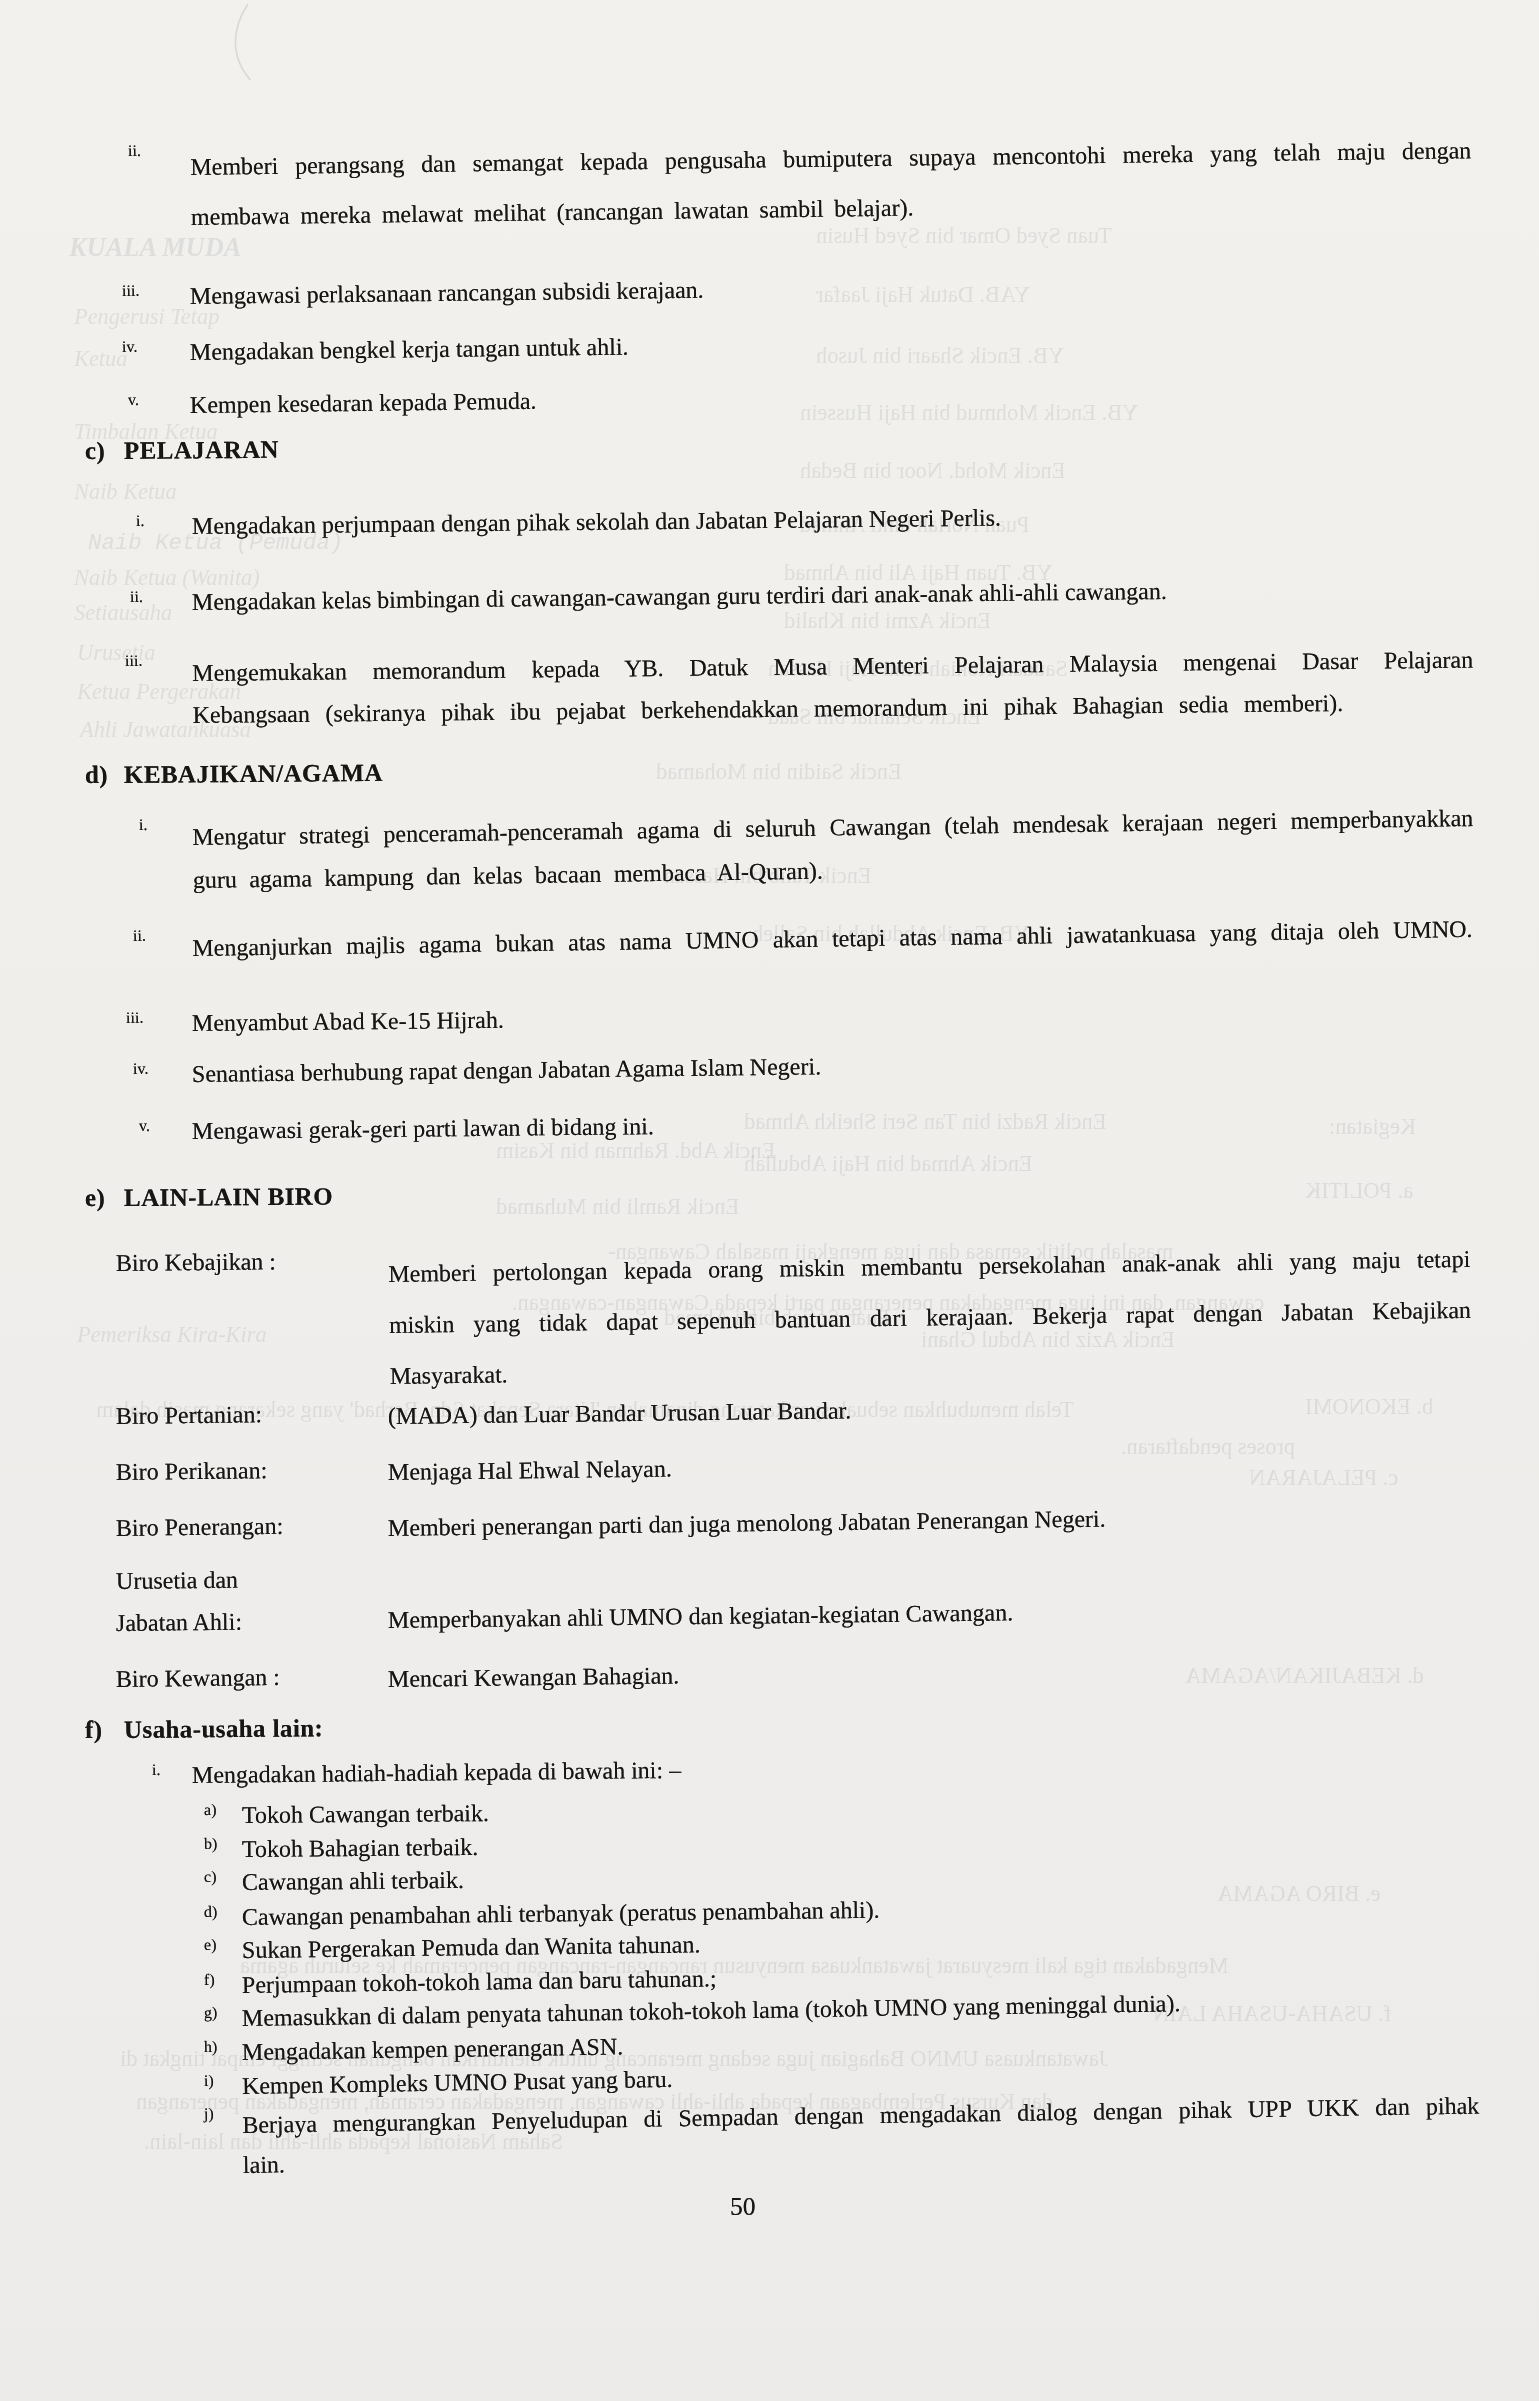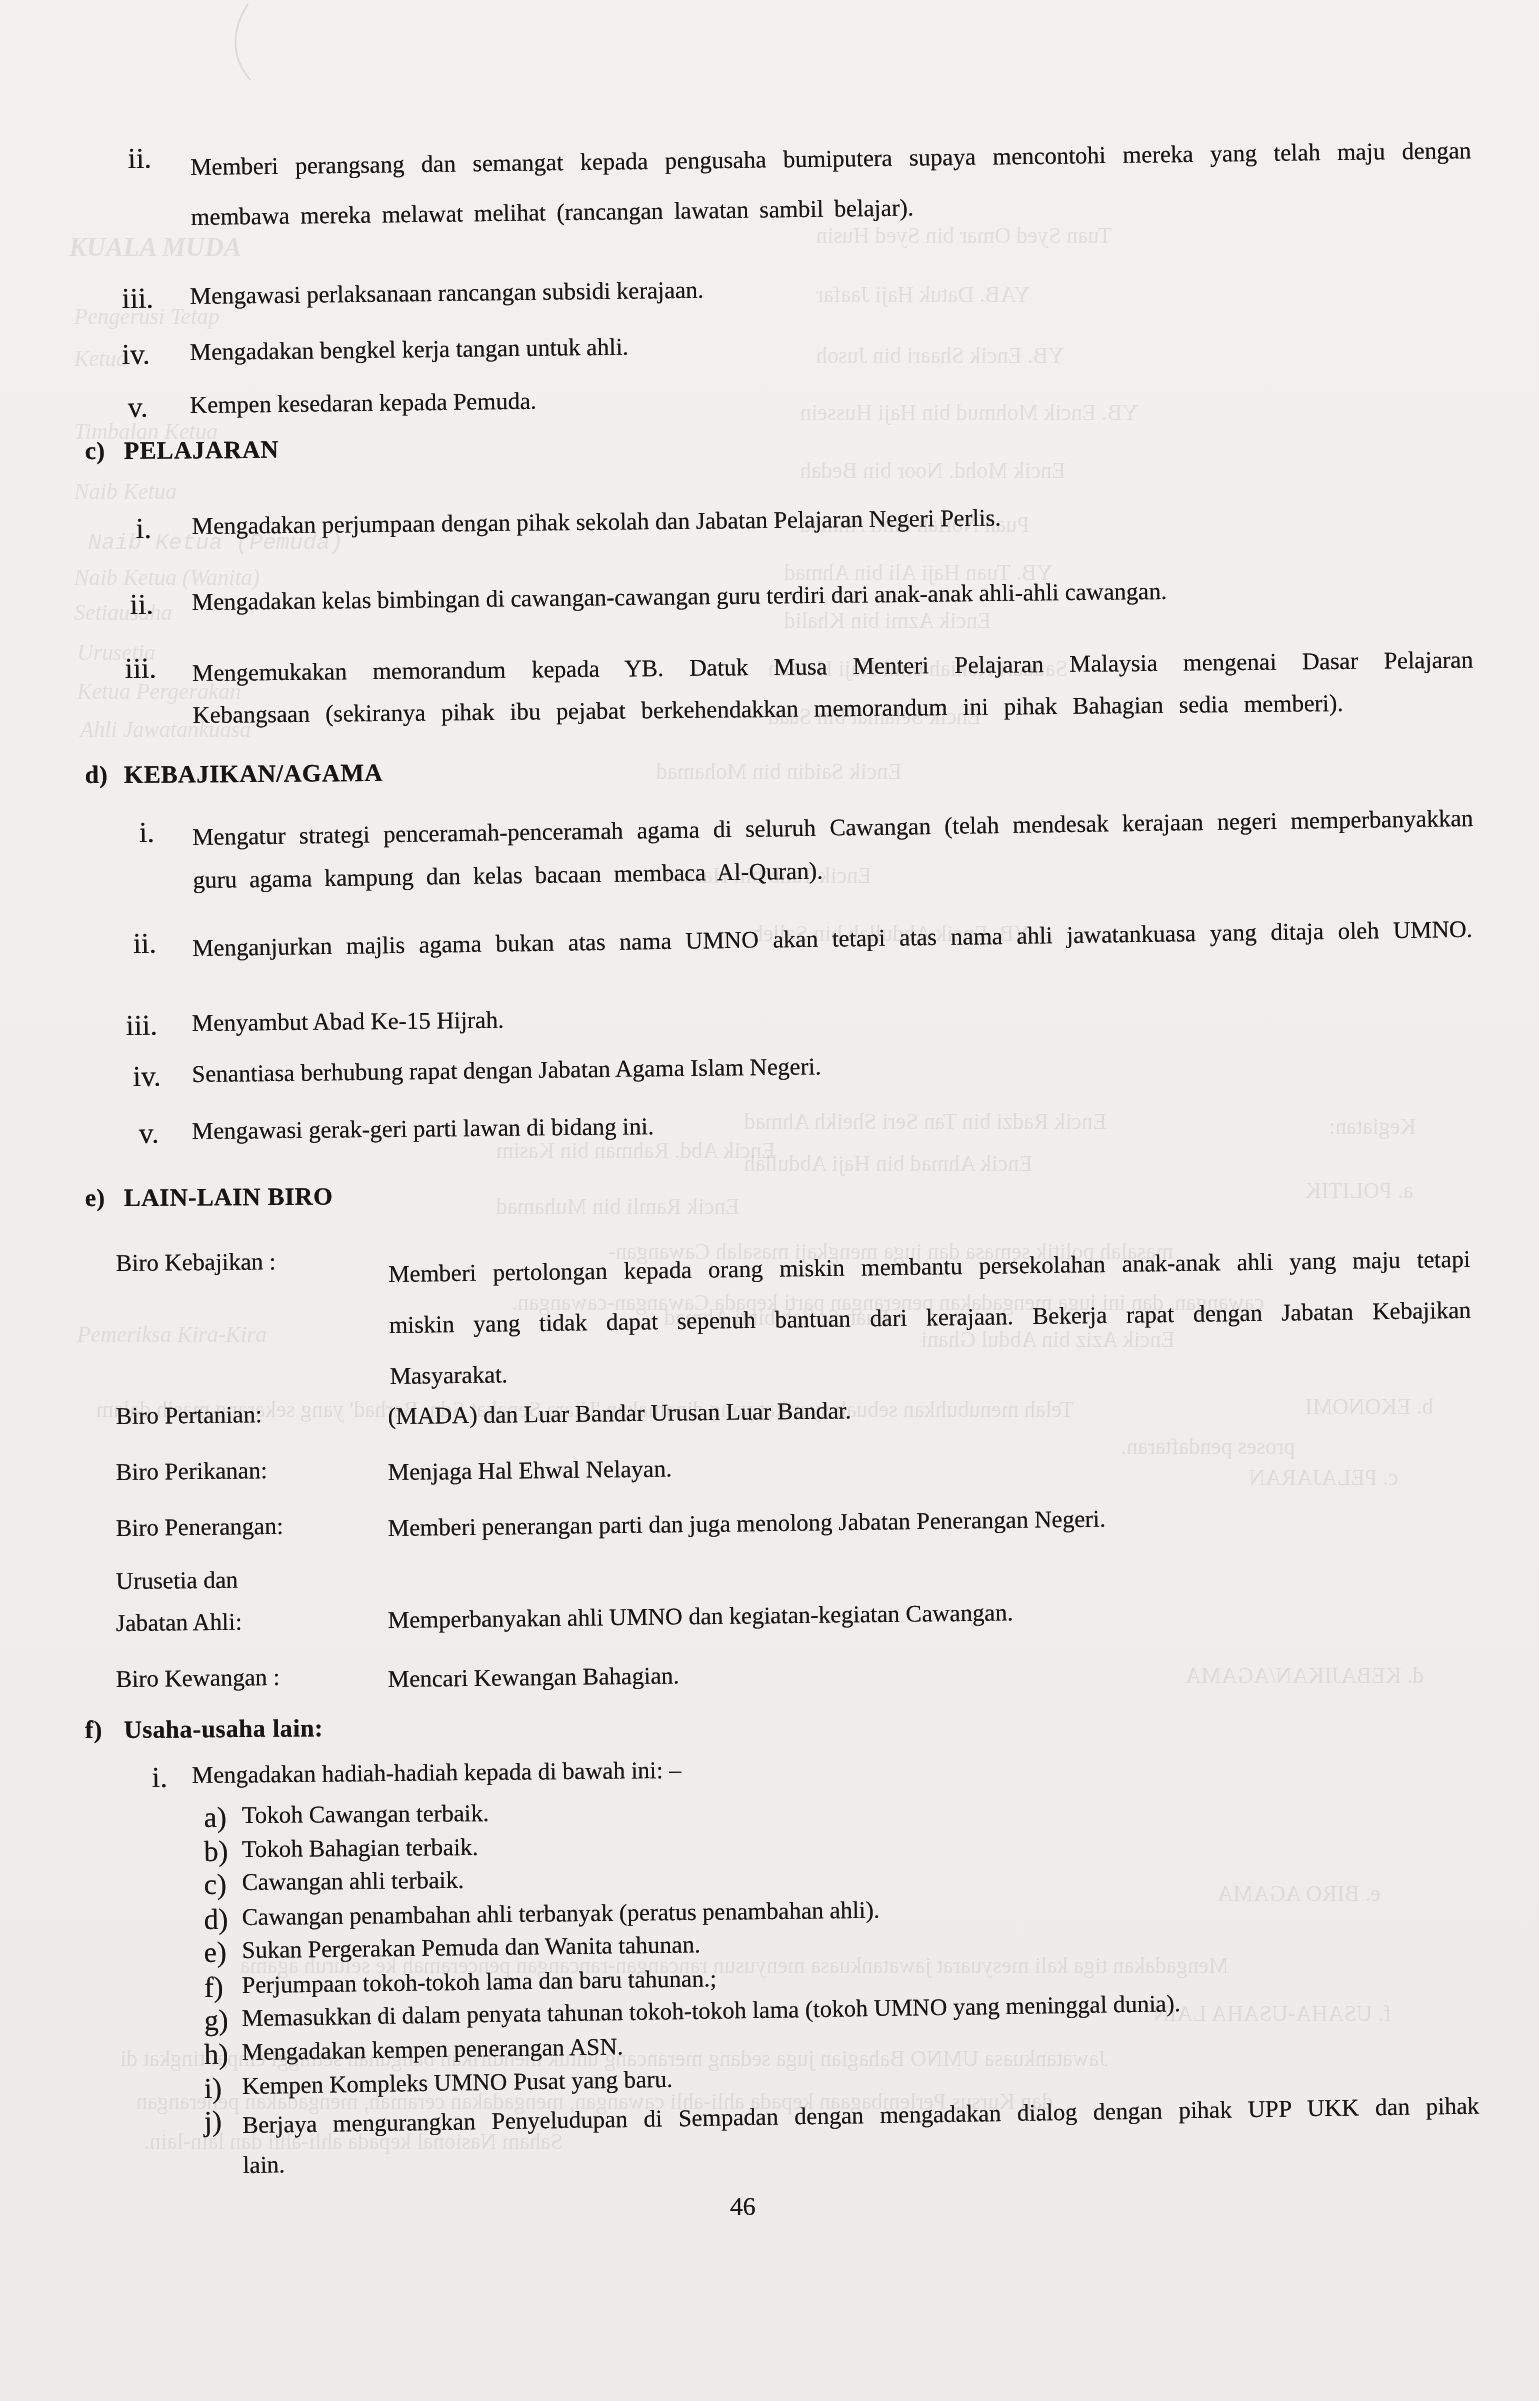--- a/index.html
+++ b/index.html
@@ -8,21 +8,21 @@
     width:1539px;height:2401px;
     background:linear-gradient(180deg,#f2f1ee 0%,#f0efec 35%,#eeedeb 70%,#ecebe9 100%);
     font-family:"Liberation Serif","DejaVu Serif",serif;
     color:#171614;
     overflow:hidden;
   }
   .abs{position:absolute;white-space:nowrap;font-size:24px;line-height:1.2;
        text-shadow:0 0 0.5px rgba(25,24,22,.75);}
   .para{position:absolute;white-space:normal;text-align:justify;font-size:24px;
         text-shadow:0 0 0.5px rgba(25,24,22,.75);}
-  .num{position:absolute;white-space:nowrap;font-size:29px;
+  .num{position:absolute;white-space:nowrap;font-size:16px;
        text-shadow:0 0 0.5px rgba(25,24,22,.75);}
   .heading{font-weight:bold;font-size:25px;letter-spacing:0.4px;}
   .bleed{
     position:absolute;white-space:nowrap;
     font-size:22.4px;color:#7e848a;opacity:.17;
     filter:blur(0.5px);
     font-style:italic;
   }
   .bleed.mir{transform:scaleX(-1);transform-origin:center;font-style:normal;}
   .pgnum{font-size:25.6px;}
@@ -178,16 +178,16 @@
 
   <div class="num" style="left:204px;top:2038px;transform:rotate(-0.85deg);transform-origin:0 50%;">h)</div>
   <div class="abs" style="left:242px;top:2038px;transform:rotate(-0.85deg);transform-origin:0 50%;">Mengadakan kempen penerangan ASN.</div>
 
   <div class="num" style="left:204px;top:2072px;transform:rotate(-0.95deg);transform-origin:0 50%;">i)</div>
   <div class="abs" style="left:242px;top:2072px;transform:rotate(-0.95deg);transform-origin:0 50%;">Kempen Kompleks UMNO Pusat yang baru.</div>
 
   <div class="num" style="left:204px;top:2105px;transform:rotate(-0.9deg);transform-origin:0 50%;">j)</div>
   <div class="para" style="left:242px;top:2105px;width:1237px;line-height:40px;word-spacing:6.4px;transform:rotate(-0.9deg);transform-origin:0 0;">Berjaya mengurangkan Penyeludupan di Sempadan dengan mengadakan dialog dengan pihak UPP UKK dan pihak lain.</div>
 
-  <div class="abs pgnum" style="left:730px;top:2192px;">46</div>
+  <div class="abs pgnum" style="left:730px;top:2192px;">50</div>
 
 </div>
 
 
 </body></html>

